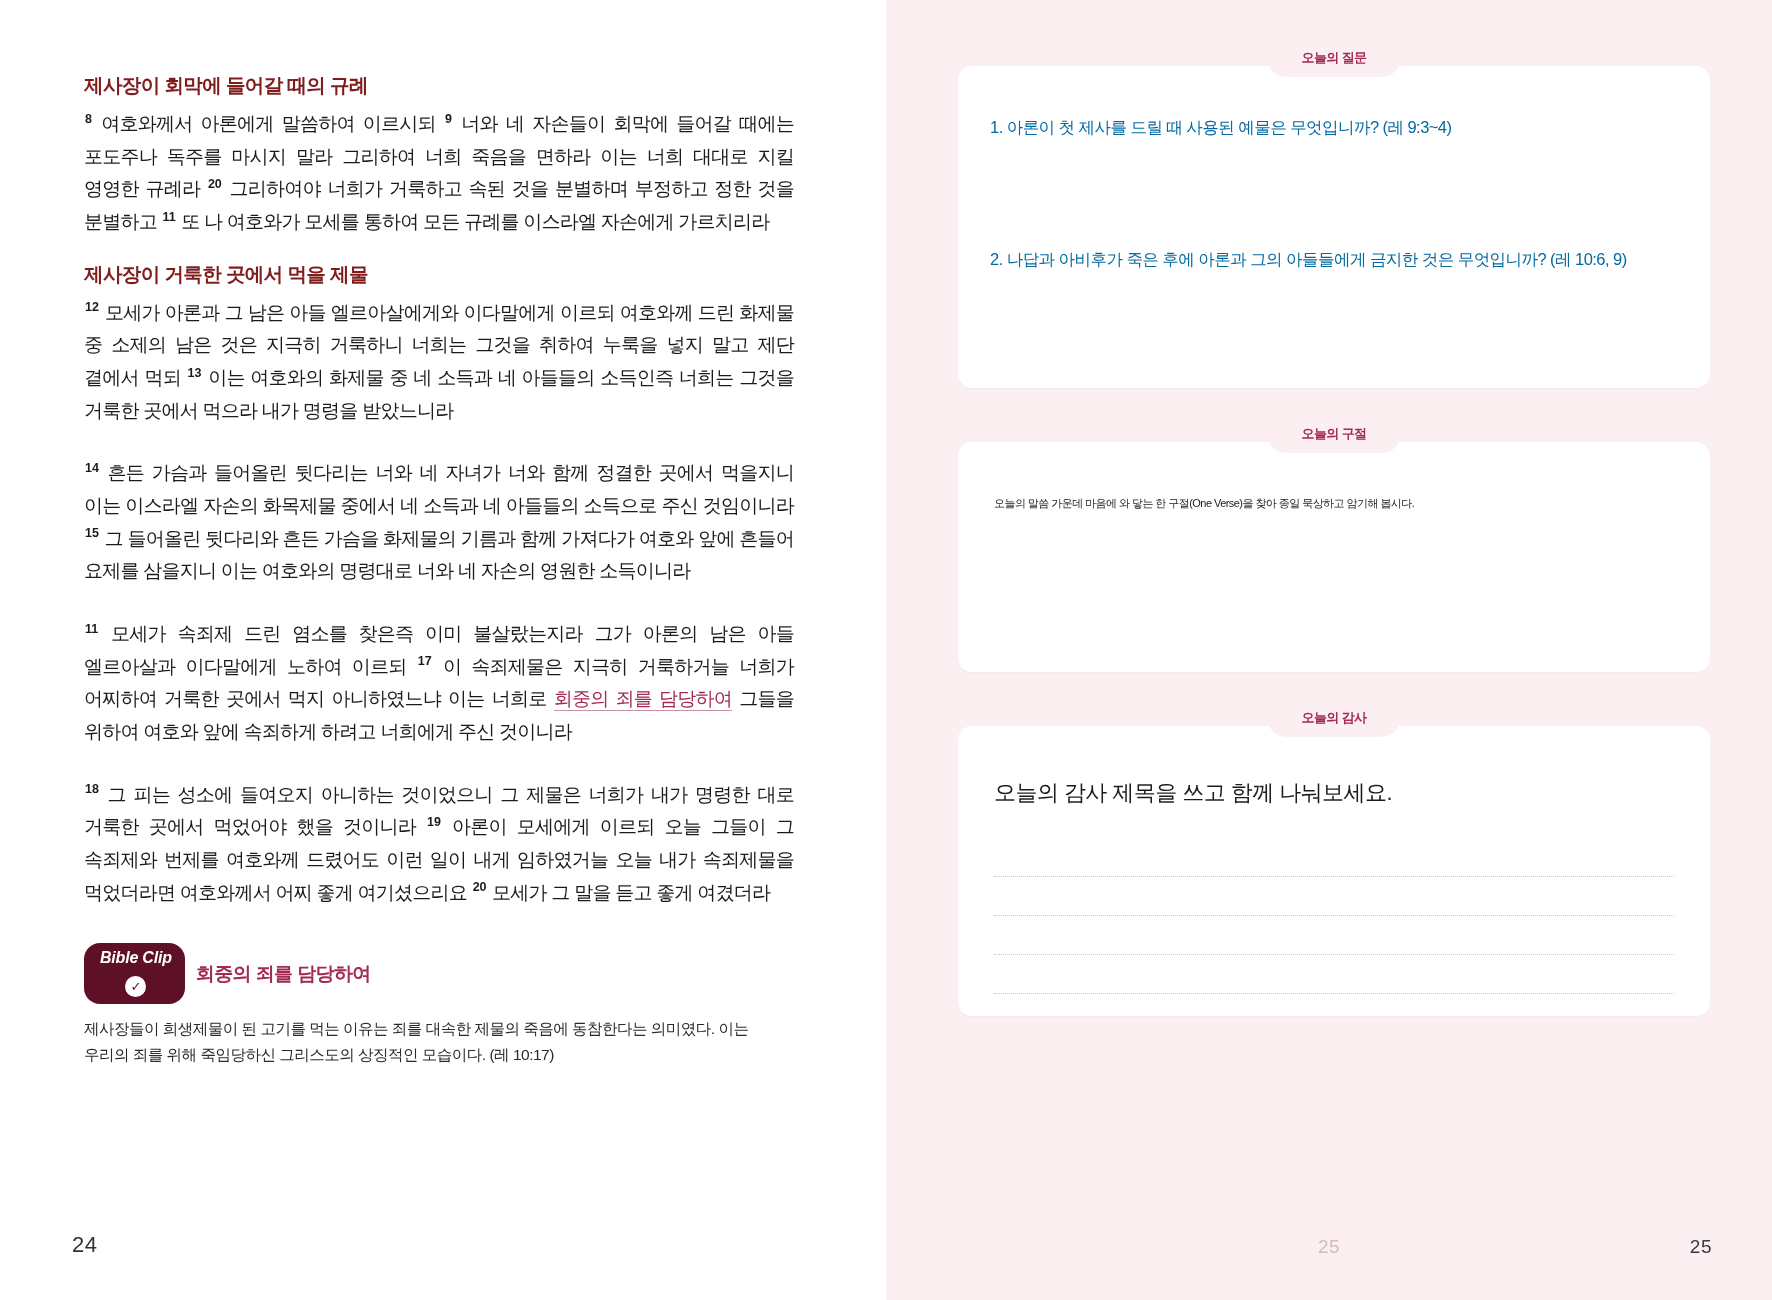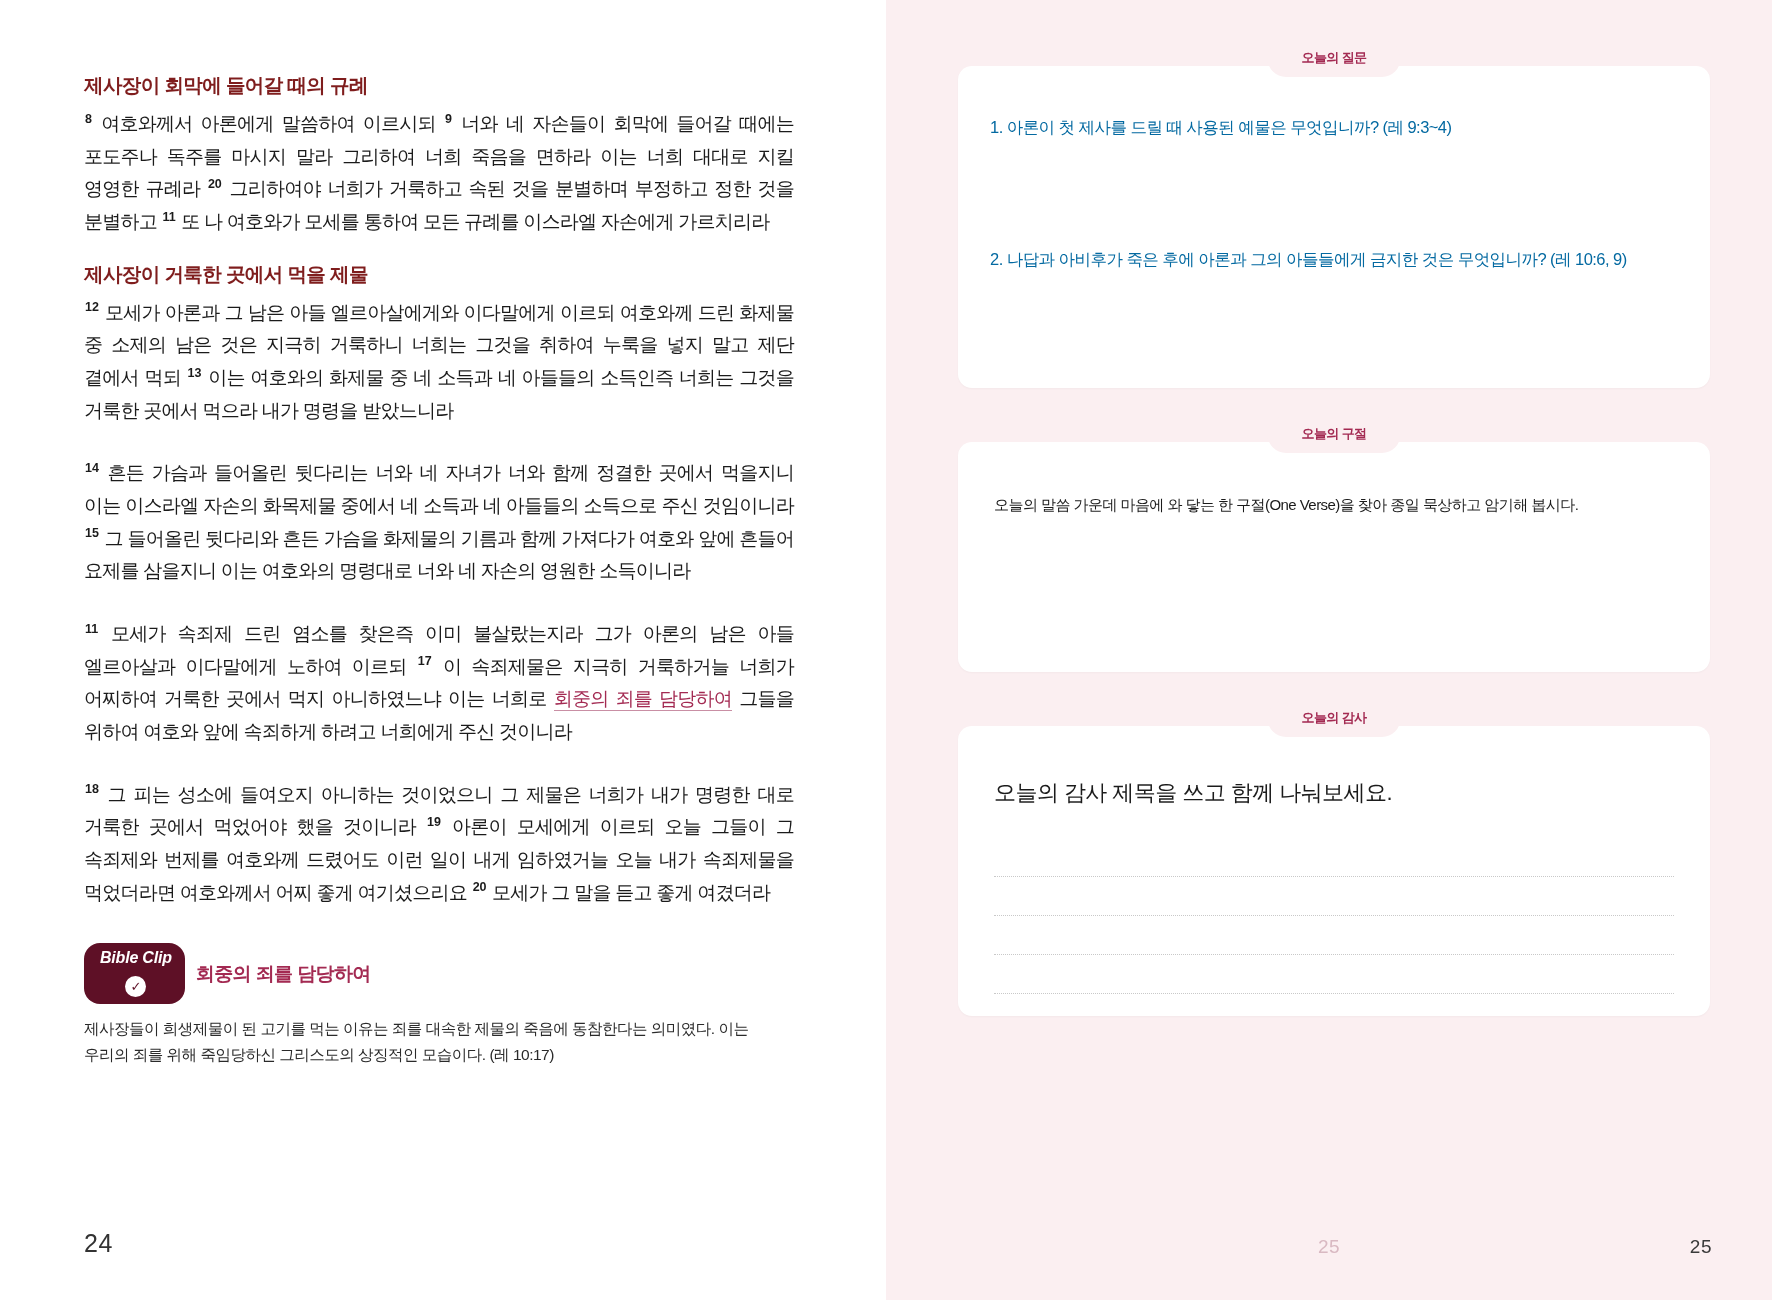--- a/index.html
+++ b/index.html
@@ -95,22 +95,22 @@
   .clip-body {
     margin-top: 12px;
     font-size: 15.5px;
     line-height: 1.62;
     color: #2a2a2a;
     letter-spacing: -0.5px;
     word-break: keep-all;
   }
   .page-num-left {
     position: absolute;
-    left: 84px; bottom: 42px;
-    font-size: 25px;
+    left: 72px; bottom: 42px;
+    font-size: 22px;
     color: #333333;
     letter-spacing: 0.5px;
   }
   
   .right-page {
     width: 886px; height: 100%;
     background: #fbeff1;
     position: relative;
     padding: 66px 62px 0 72px;
   }
@@ -141,21 +141,21 @@
     letter-spacing: -0.55px;
     line-height: 1.6;
     word-break: keep-all;
   }
   .q1 { margin: 6px 0 0 4px; }
   .q2 { margin: 106px 0 0 4px; }
   .card-q { height: 322px; }
   .card-v { height: 230px; }
   .card-t { height: 290px; }
   .v-text {
-    font-size: 15px;
+    font-size: 11px;
     color: #1b1b1b;
     letter-spacing: -0.55px;
     margin: 12px 0 0 8px;
     word-break: keep-all;
   }
   .t-text {
     font-size: 22px;
     color: #1b1b1b;
     letter-spacing: -0.55px;
     margin: 10px 0 0 8px;

